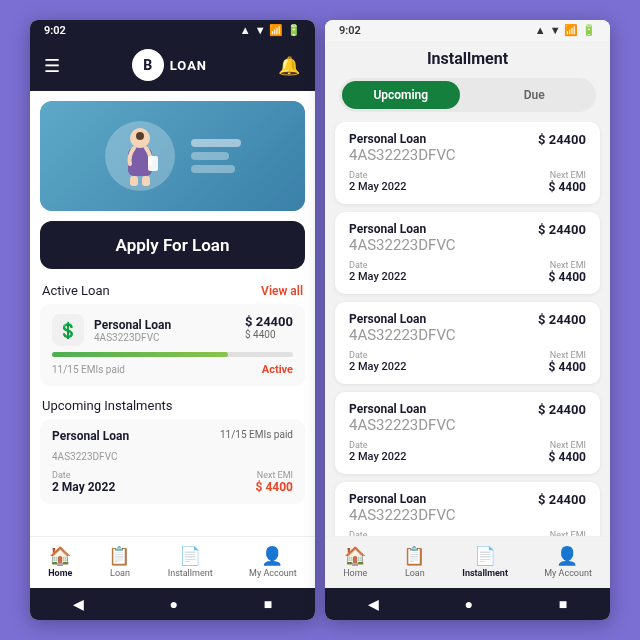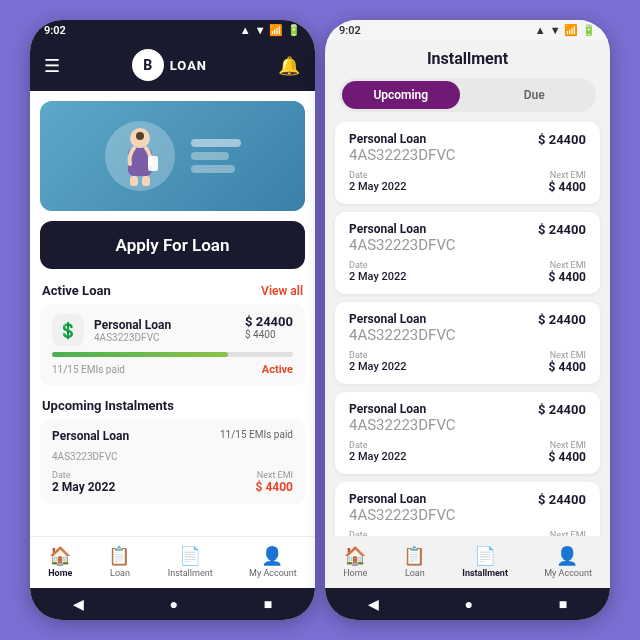--- a/index.html
+++ b/index.html
@@ -15,21 +15,21 @@
     }
     .screen-wrapper {
       display: flex;
       gap: 10px;
       align-items: flex-start;
     }
     .phone {
       width: 285px;
       height: 600px;
       background: #fff;
-      border-radius: 32px;
+      border-radius: 8px;
       overflow: hidden;
       display: flex;
       flex-direction: column;
       box-shadow: 0 4px 20px rgba(0,0,0,0.3);
     }
     
     .status-bar {
       background: #1a1a2e;
       color: #fff;
       display: flex;
@@ -90,21 +90,21 @@
       cursor: pointer;
     }
 
     
     .section-header {
       display: flex;
       justify-content: space-between;
       align-items: center;
       padding: 4px 12px 6px;
     }
-    .section-title { font-size: 13px; font-weight: 700; color: #1a1a2e; }
+    .section-title { font-size: 13px; font-weight: 400; color: #1a1a2e; }
     .view-all { font-size: 12px; color: #e8472a; font-weight: 600; }
 
     .loan-card {
       background: #f9f9f9;
       border-radius: 10px;
       margin: 0 10px 8px;
       padding: 10px 12px;
       flex-shrink: 0;
     }
     .loan-top-row {
@@ -235,21 +235,21 @@
     }
     .tab {
       flex: 1;
       text-align: center;
       padding: 7px 0;
       border-radius: 20px;
       font-size: 12px;
       font-weight: 600;
       cursor: pointer;
     }
-    .tab-active { background: #701a75; color: #fff; }
+    .tab-active { background: #15803d; color: #fff; }
     .tab-inactive { color: #666; padding-left: 16px; }
 
     
     .instalments-list {
       flex: 1;
       overflow-y: auto;
       padding: 0 10px;
     }
     .instalment-card {
       background: #fff;

